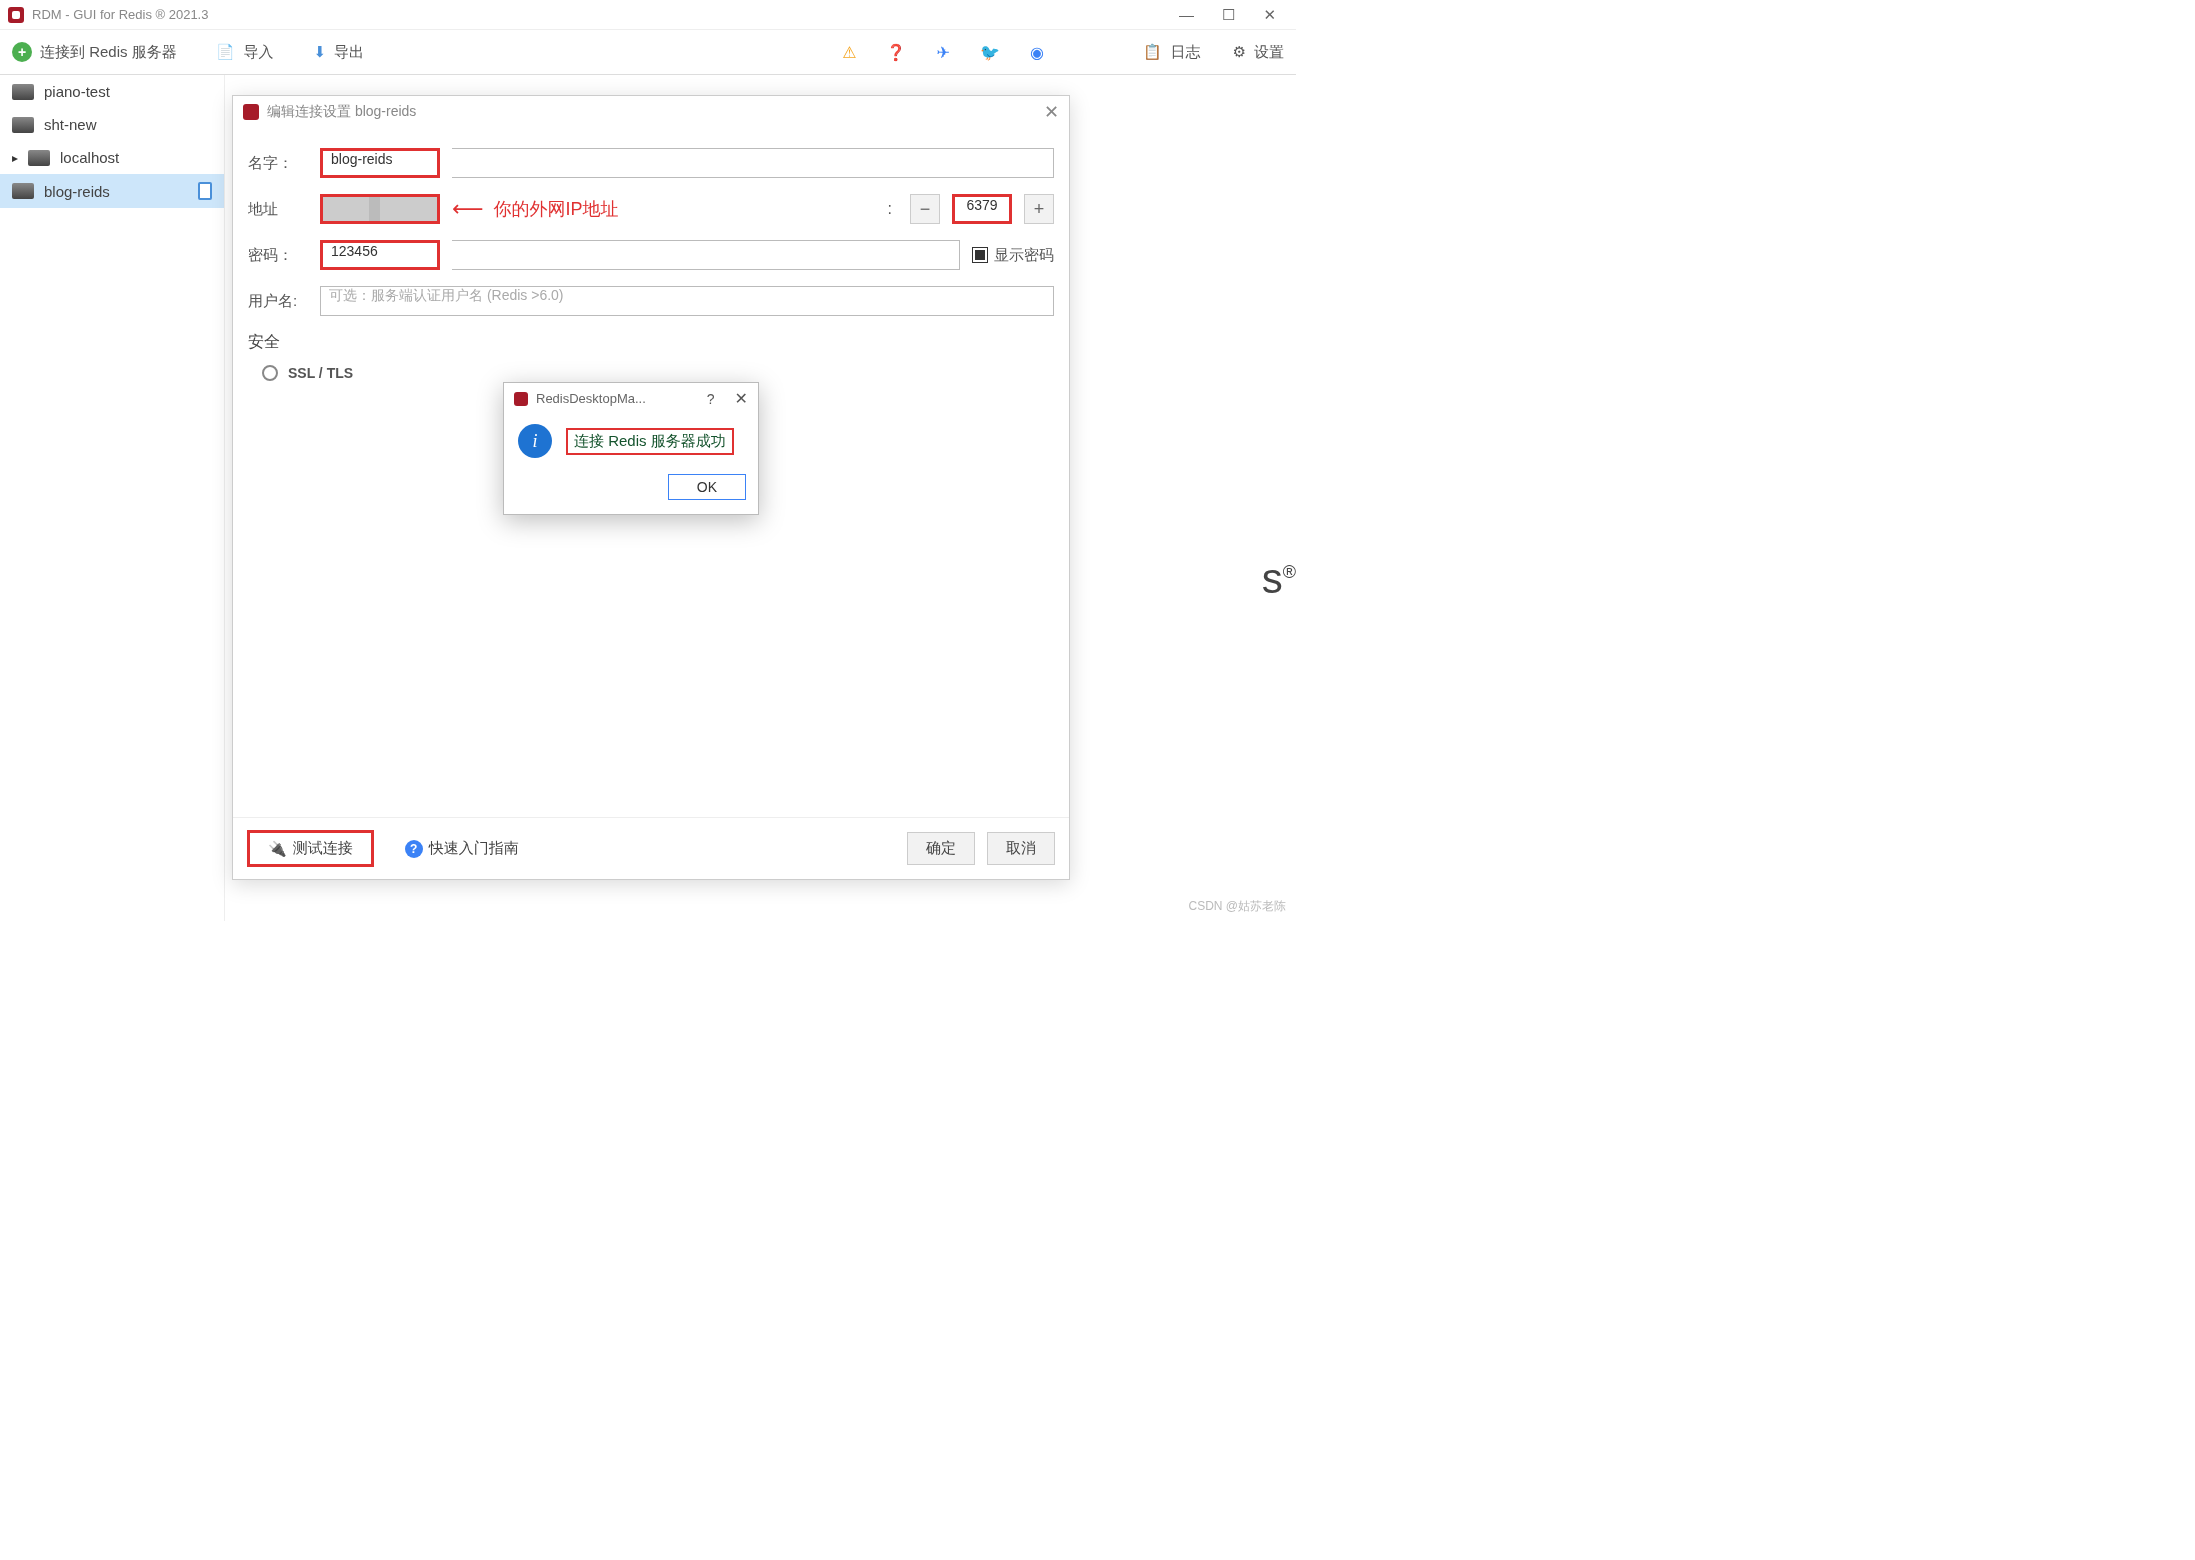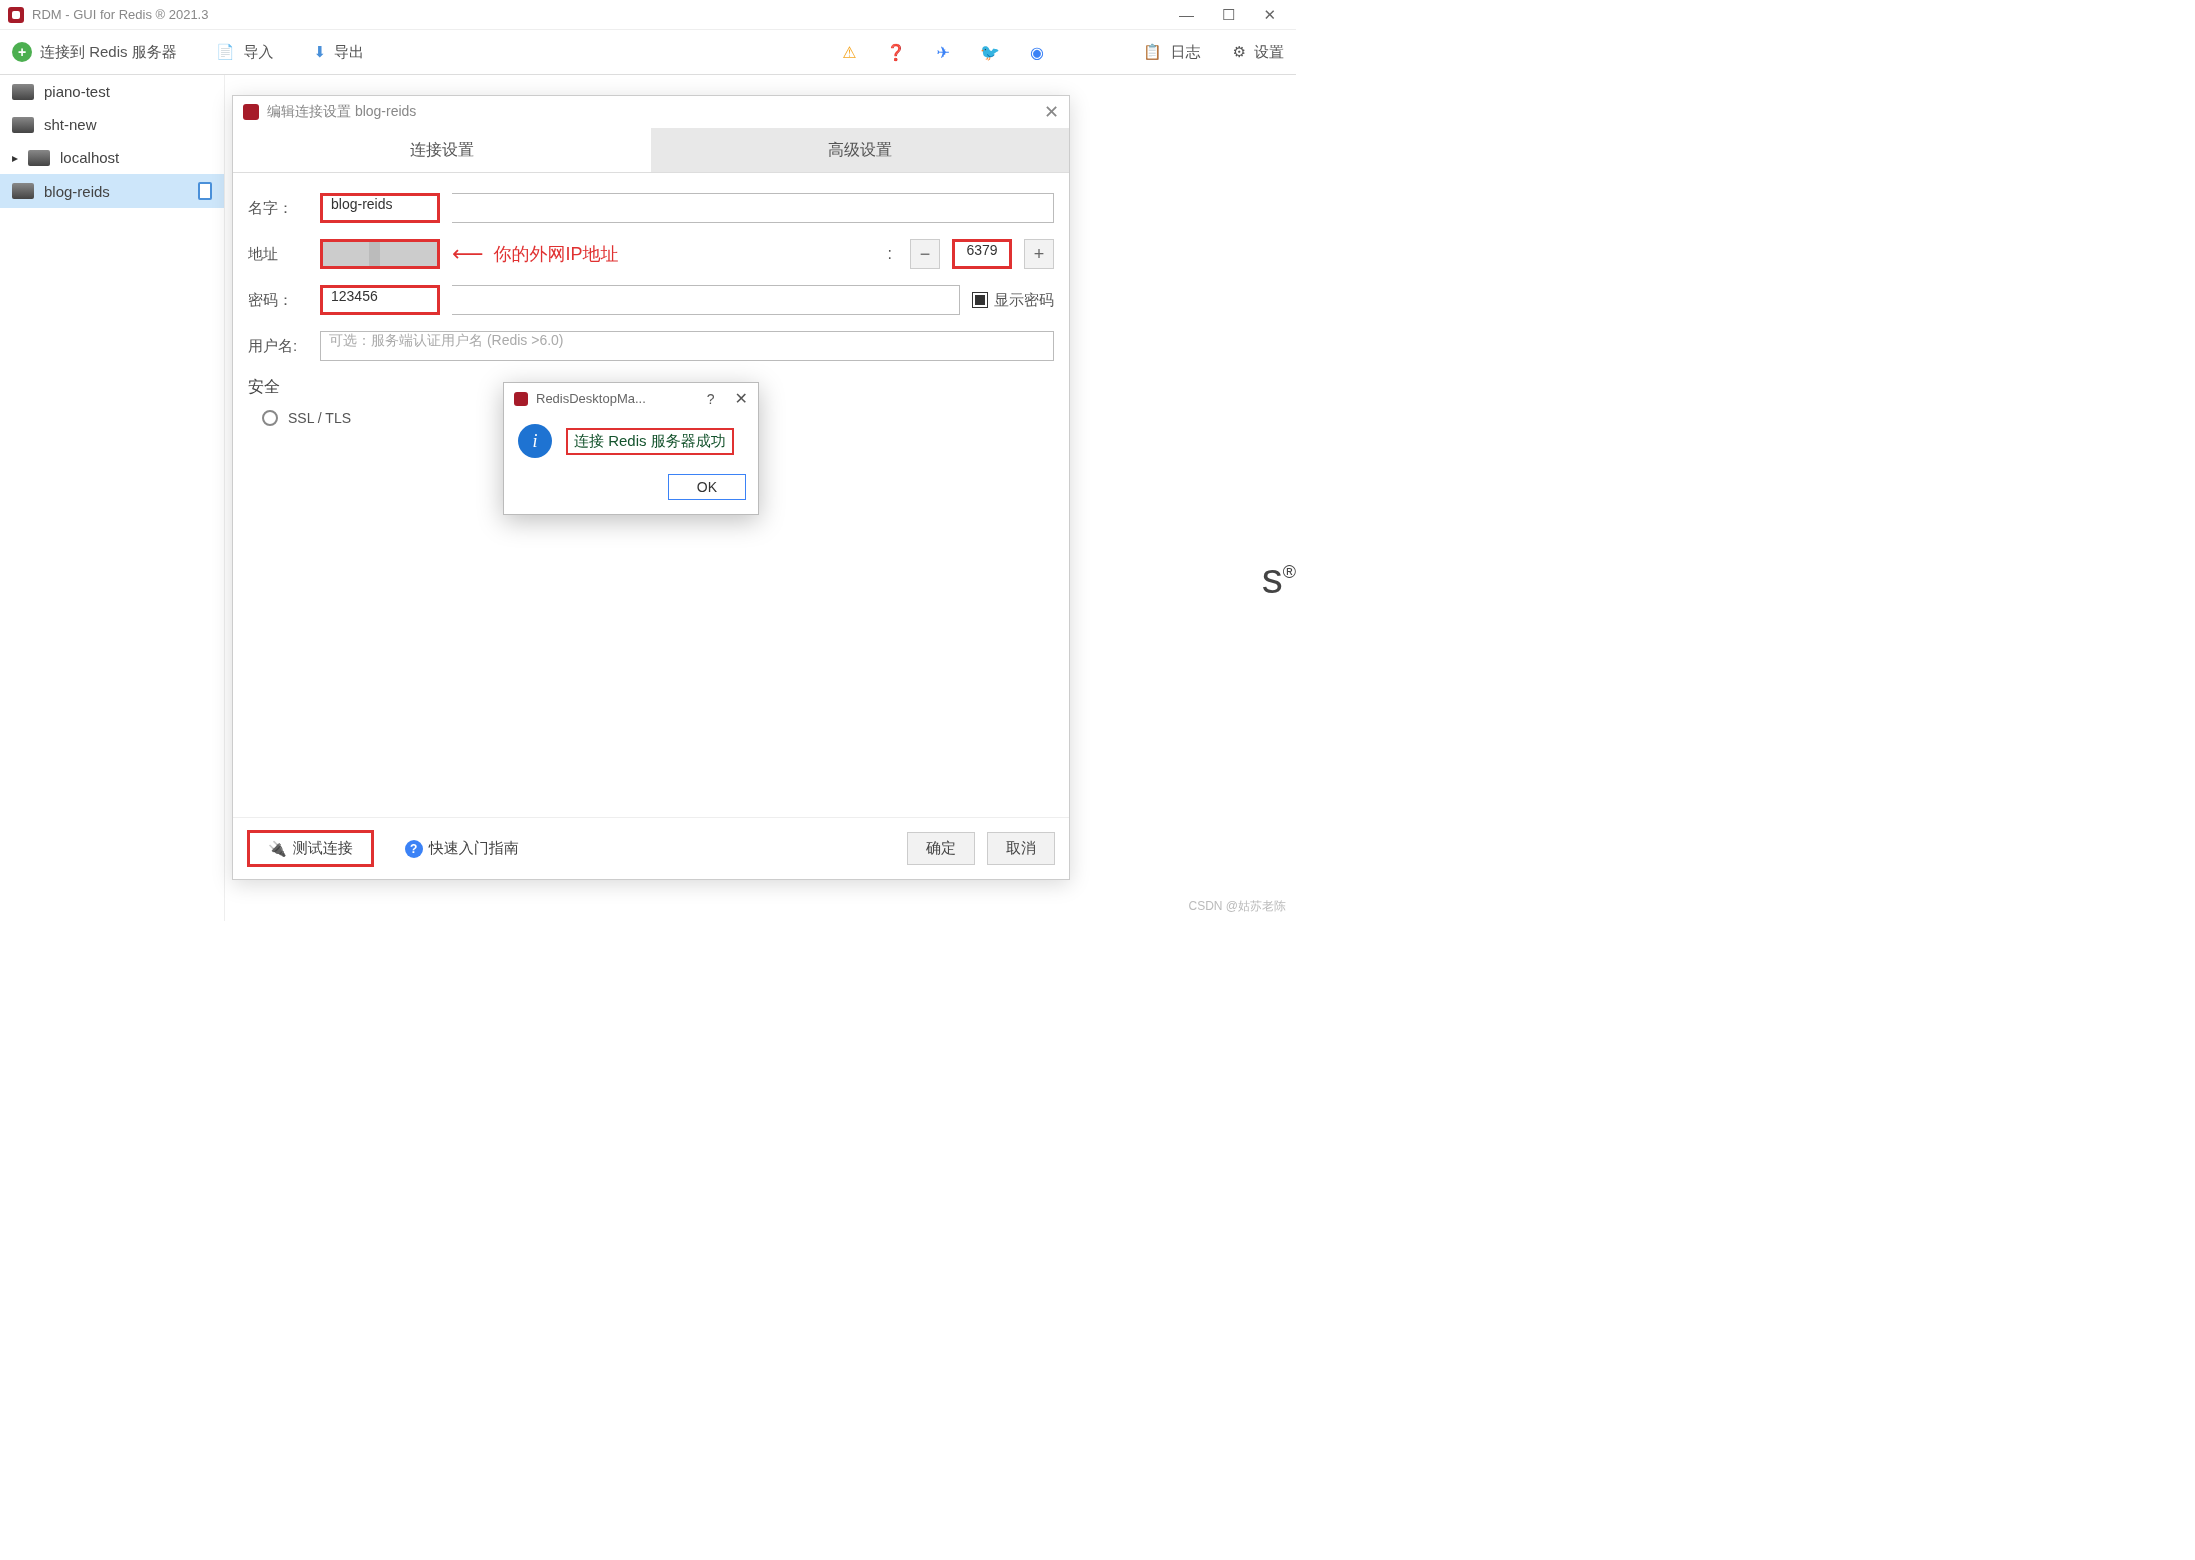--- a/index.html
+++ b/index.html
@@ -45,21 +45,21 @@
 .form-row { display: flex; align-items: center; margin-bottom: 16px; gap: 12px; }
 .form-row label { width: 60px; color: #555; font-size: 15px; text-align: left; }
 .text-input { flex: 1; height: 30px; border: 1px solid #bbb; padding: 0 8px; font-size: 14px; color: #333; background: #fff; }
 .text-input.placeholder { color: #aaa; }
 .red-box { border: 3px solid #e03131 !important; }
 .stepper { width: 30px; height: 30px; border: 1px solid #ccc; background: #f2f2f2; display: flex; align-items: center; justify-content: center; cursor: pointer; font-size: 18px; color: #666; }
 .colon { padding: 0 6px; font-size: 16px; }
 .checkbox { width: 16px; height: 16px; border: 1px solid #333; display: inline-flex; align-items: center; justify-content: center; margin-right: 6px; }
 .checkbox .inner { width: 10px; height: 10px; background: #333; }
 .section-title { font-size: 16px; color: #444; margin: 8px 0 12px; }
-.radio-row { display: flex; align-items: flex-start; gap: 10px; margin: 10px 0 18px 14px; cursor: pointer; }
+.radio-row { display: flex; align-items: flex-start; gap: 10px; margin: 10px 0 18px 14px; cursor: pointer; font-weight: bold; }
 .radio { width: 16px; height: 16px; border: 2px solid #888; border-radius: 50%; }
 
 .annotation { color: #e03131; font-size: 18px; display: flex; align-items: center; gap: 10px; }
 .arrow-left { color: #e03131; font-size: 22px; }
 
 .dialog-footer { margin-top: auto; padding: 12px 14px; display: flex; align-items: center; gap: 12px; border-top: 1px solid #eee; }
 .footer-btn { padding: 6px 18px; border: 1px solid transparent; cursor: pointer; font-size: 15px; color: #444; display: flex; align-items: center; gap: 6px; background: transparent; }
 .footer-btn.test { border: 3px solid #e03131; }
 .footer-btn.primary { background: #f2f2f2; border: 1px solid #ccc; }
 .q-icon { width: 18px; height: 18px; border-radius: 50%; background: #3b82f6; color: #fff; font-size: 12px; font-weight: bold; display: inline-flex; align-items: center; justify-content: center; }
@@ -150,24 +150,20 @@
   <div class="content-area">
     <div class="bg-text"><span>s</span><sup>®</sup></div>
   </div>
 </div>
 
 <div class="dialog">
   <div class="dialog-titlebar">
     <span class="app-icon2"></span>
     <span class="title">编辑连接设置 blog-reids</span>
     <span class="close">✕</span>
-  </div>
-  <div class="tabs">
-    <div class="tab">连接设置</div>
-    <div class="tab inactive">高级设置</div>
   </div>
 
   <div class="form">
     <div class="form-row">
       <label>名字：</label>
       <div class="text-input red-box" style="flex:0 0 120px;">blog-reids</div>
       <div class="text-input" style="border-left:none;"></div>
     </div>
 
     <div class="form-row">

